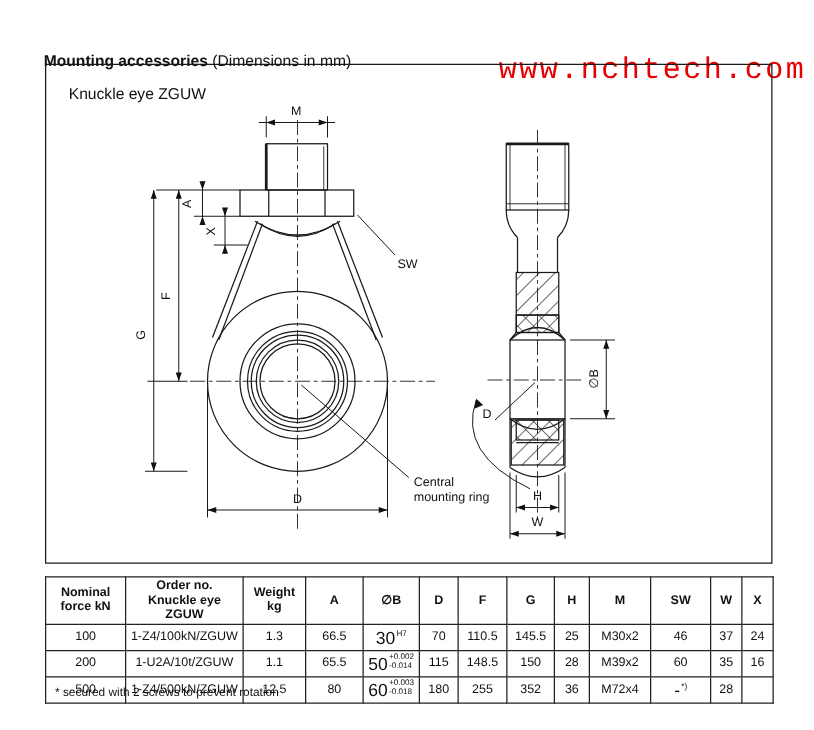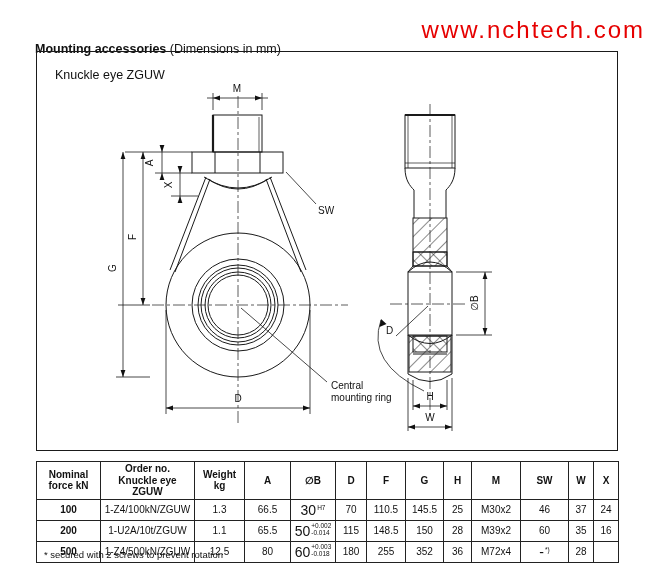--- a/index.html
+++ b/index.html
@@ -1,36 +1,36 @@
 <!DOCTYPE html>
 <html><head>
 <meta charset="utf-8">
 <style>
   html,body{margin:0;padding:0;background:#fff;}
   #page{position:relative;width:651px;height:584px;background:#fff;overflow:hidden;
         font-family:"Liberation Sans",sans-serif;color:#111;}
   .title{position:absolute;left:35px;top:26px;font-size:12.5px;margin-top:16px;}
   .title b{font-weight:bold;}
   .cn{position:absolute;top:5px;right:41px;font-size:19px;letter-spacing:2px;font-weight:bold;}
-  .url{position:absolute;top:16px;right:6px;font-size:24px;letter-spacing:2px;
-       font-family:Liberation Sans, sans-serif;}
+  .url{position:absolute;top:43px;right:6px;font-size:24px;letter-spacing:2px;
+       font-family:Liberation Mono, monospace;}
   .red{color:#e60000;}
   .drawbox{position:absolute;left:36px;top:51px;width:580px;height:398px;border:1.2px solid #1a1a1a;}
   .boxtitle{position:absolute;left:55px;top:68px;font-size:12.5px;}
   .material{position:absolute;left:50px;top:433px;font-size:10.5px;}
   svg text{font-family:"Liberation Sans",sans-serif;font-size:10px;fill:#111;}
   .drawing{position:absolute;left:36px;top:51px;}
 
   table.dims{position:absolute;left:36px;top:461px;width:582px;border-collapse:collapse;
              table-layout:fixed;font-size:10px;}
   table.dims th,table.dims td{border:1px solid #222;padding:1px 2px;text-align:center;
              vertical-align:middle;overflow:hidden;}
   table.dims th{font-weight:bold;height:28px;line-height:1.15;}
   table.dims td{height:18px;}
-  table.dims td.bold{font-weight:bold;}
+  table.dims td.bold{font-weight:normal;}
   table.dims{border:1.5px solid #111;}
   .tol{display:inline-flex;align-items:center;}
   .tol .tv{font-size:14px;}
   .tol .ts{display:inline-flex;flex-direction:column;font-size:6.5px;line-height:1.05;
            margin-left:1px;text-align:left;transform:translateY(-1px);}
   .footnote{position:absolute;left:44px;top:549px;font-size:9.5px;}
 </style>
 </head>
 <body>
 

